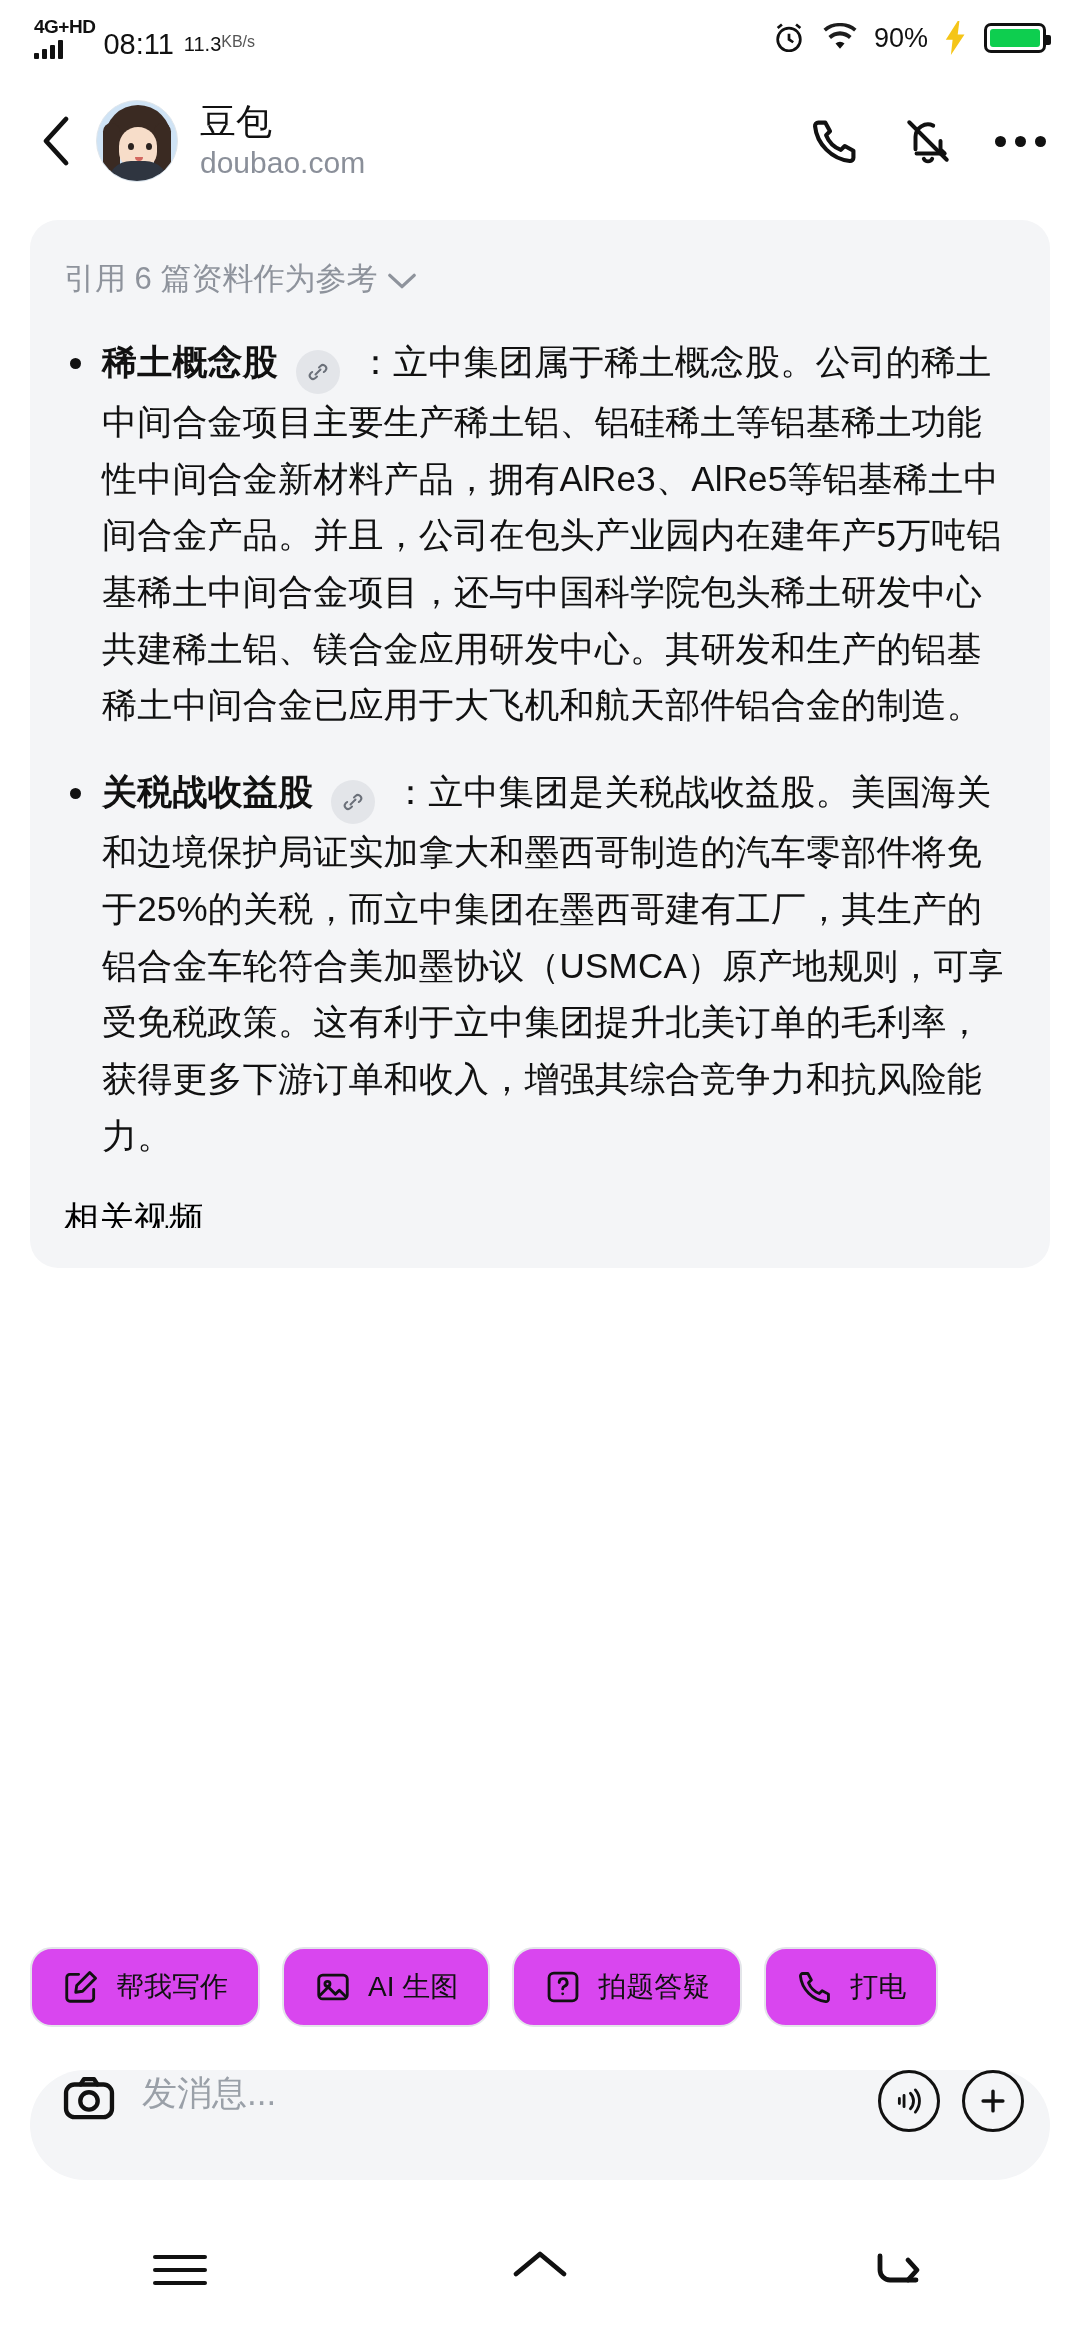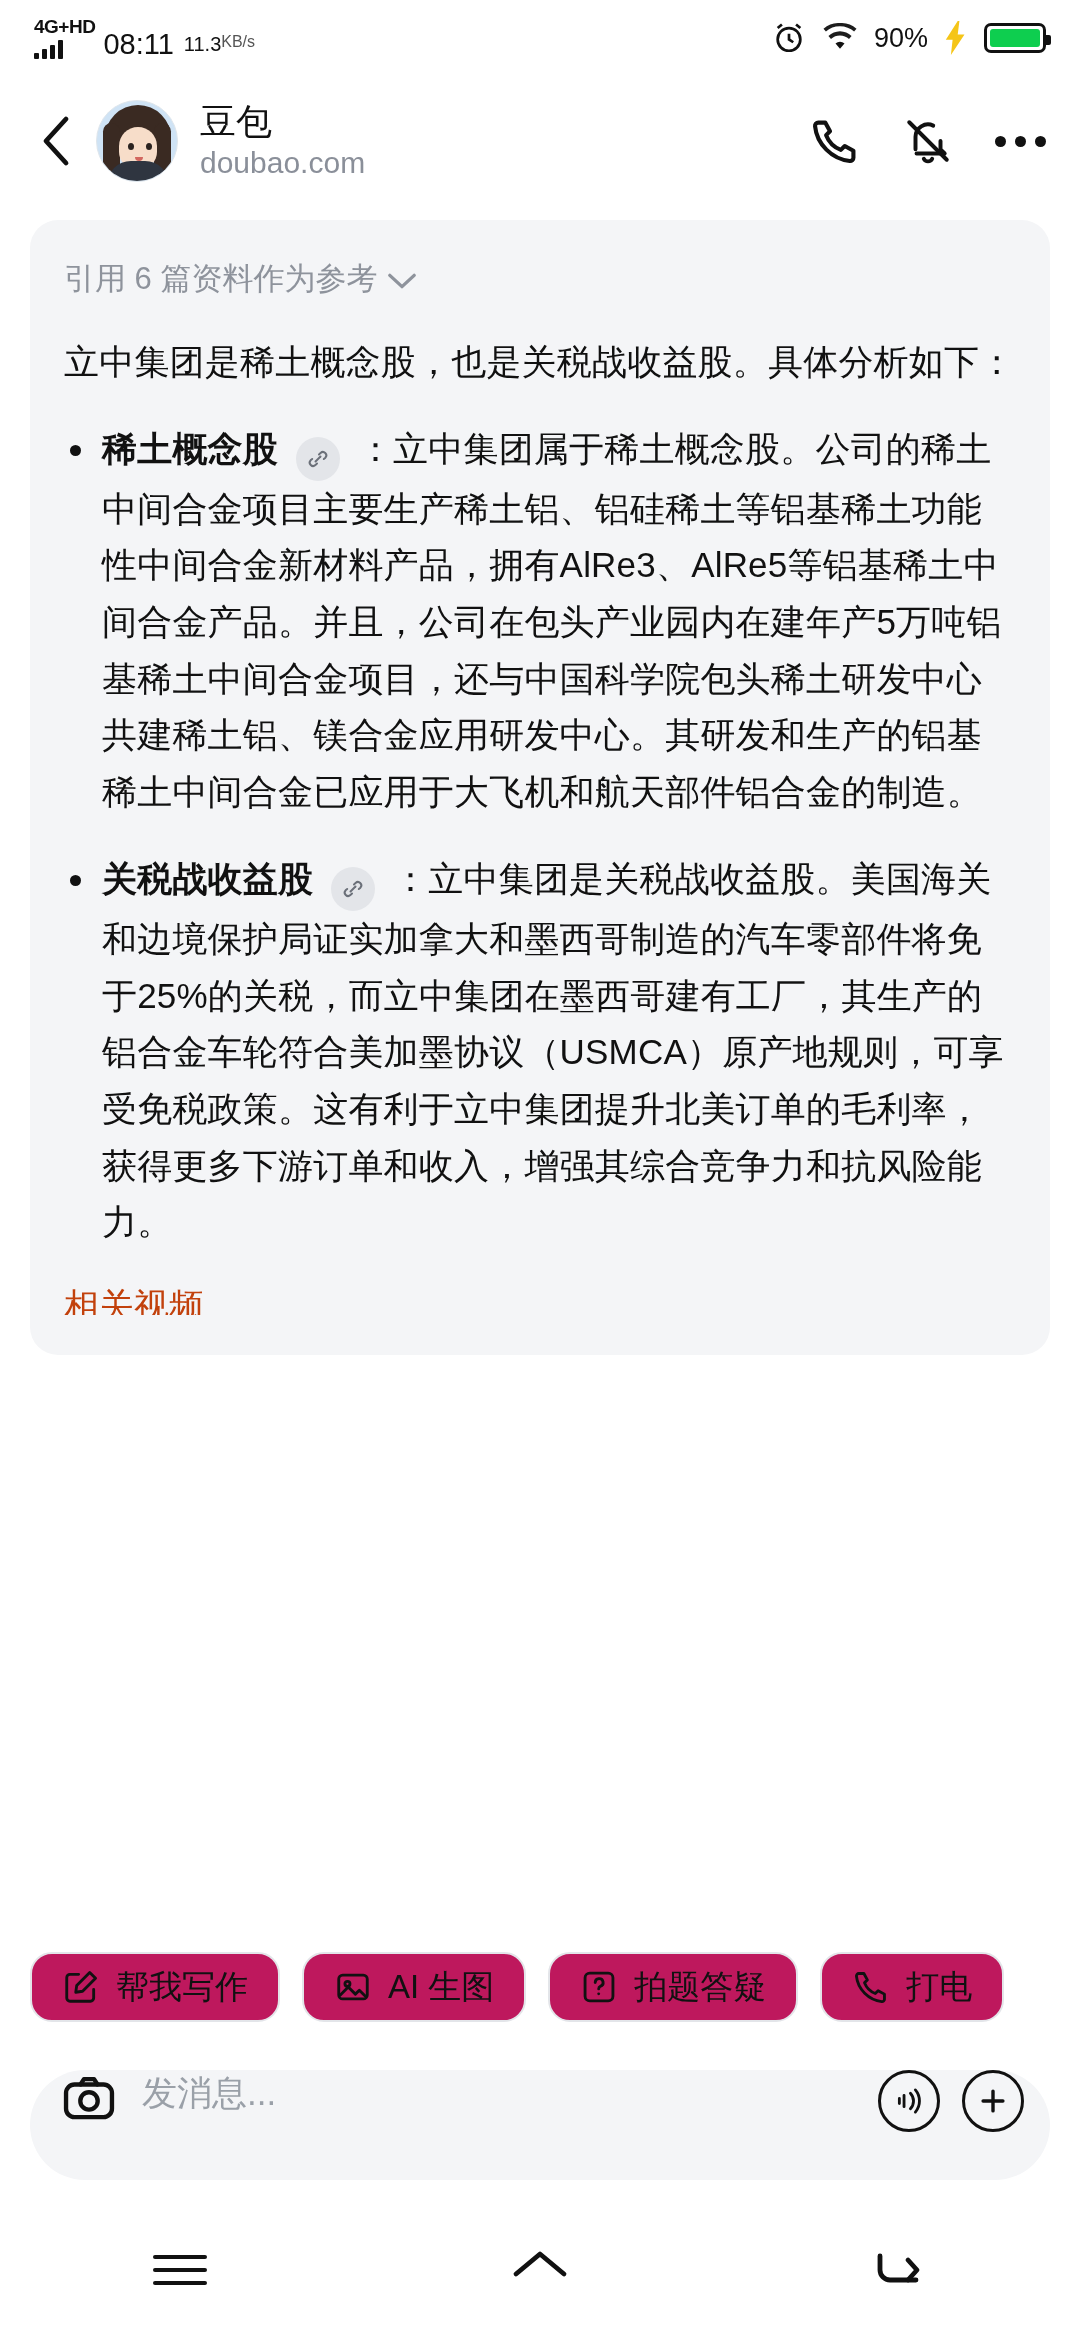--- a/index.html
+++ b/index.html
@@ -124,47 +124,47 @@
   }
   .term { font-weight: 700; }
   .link-chip {
     display: inline-flex; align-items: center; justify-content: center;
     width: 44px; height: 44px; border-radius: 50%;
     background: #e3e5e9; vertical-align: -10px; margin: 0 8px;
   }
   .tail {
     margin-top: 30px;
     font-size: 35px;
-    color: #c2410c;
+    color: #000000;
     line-height: 1.4;
     overflow: hidden;
     height: 34px;
   }
 
   
   .quick-row {
     position: absolute;
     left: 0; right: 0;
     bottom: 300px;
     height: 106px;
     display: flex;
     align-items: center;
     gap: 22px;
     padding: 0 30px;
     overflow: hidden;
   }
   .chip {
     flex: none;
-    height: 70px;
+    height: 80px;
     border: 2px solid #e3e5e9;
     border-radius: 22px;
-    background: #be185d;
+    background: #d946ef;
     display: flex; align-items: center; gap: 16px;
     padding: 0 30px;
-    font-size: 33px; color: #111;
+    font-size: 28px; color: #111;
     white-space: nowrap;
   }
 
   
   .input-bar {
     position: absolute;
     left: 30px; right: 30px;
     bottom: 160px;
     height: 110px;
     background: #f4f5f7;
@@ -287,21 +287,20 @@
 
     <div class="cite">
       <span>引用 6 篇资料作为参考</span>
       <span class="chev">
         <svg class="ic" width="30" height="20" viewBox="0 0 16 10" fill="none" stroke="#8e939c" stroke-width="1.8" stroke-linecap="round" stroke-linejoin="round">
           <path d="M1.5 2l6.5 6 6.5-6"></path>
         </svg>
       </span>
     </div>
 
-    <div class="para">立中集团是稀土概念股，也是关税战收益股。具体分析如下：</div>
 
     <ul class="points">
       <li>
         <span class="term">稀土概念股</span>
         <span class="link-chip">
           <svg class="ic" width="24" height="24" viewBox="0 0 24 24" fill="none" stroke="#6b7079" stroke-width="2" stroke-linecap="round">
             <path d="M9.5 14.5l5-5"></path>
             <path d="M13 7.5l1.6-1.6a3.4 3.4 0 0 1 4.8 4.8L17.8 12"></path>
             <path d="M11 16.5l-1.6 1.6a3.4 3.4 0 0 1-4.8-4.8L6.2 12"></path>
           </svg>

